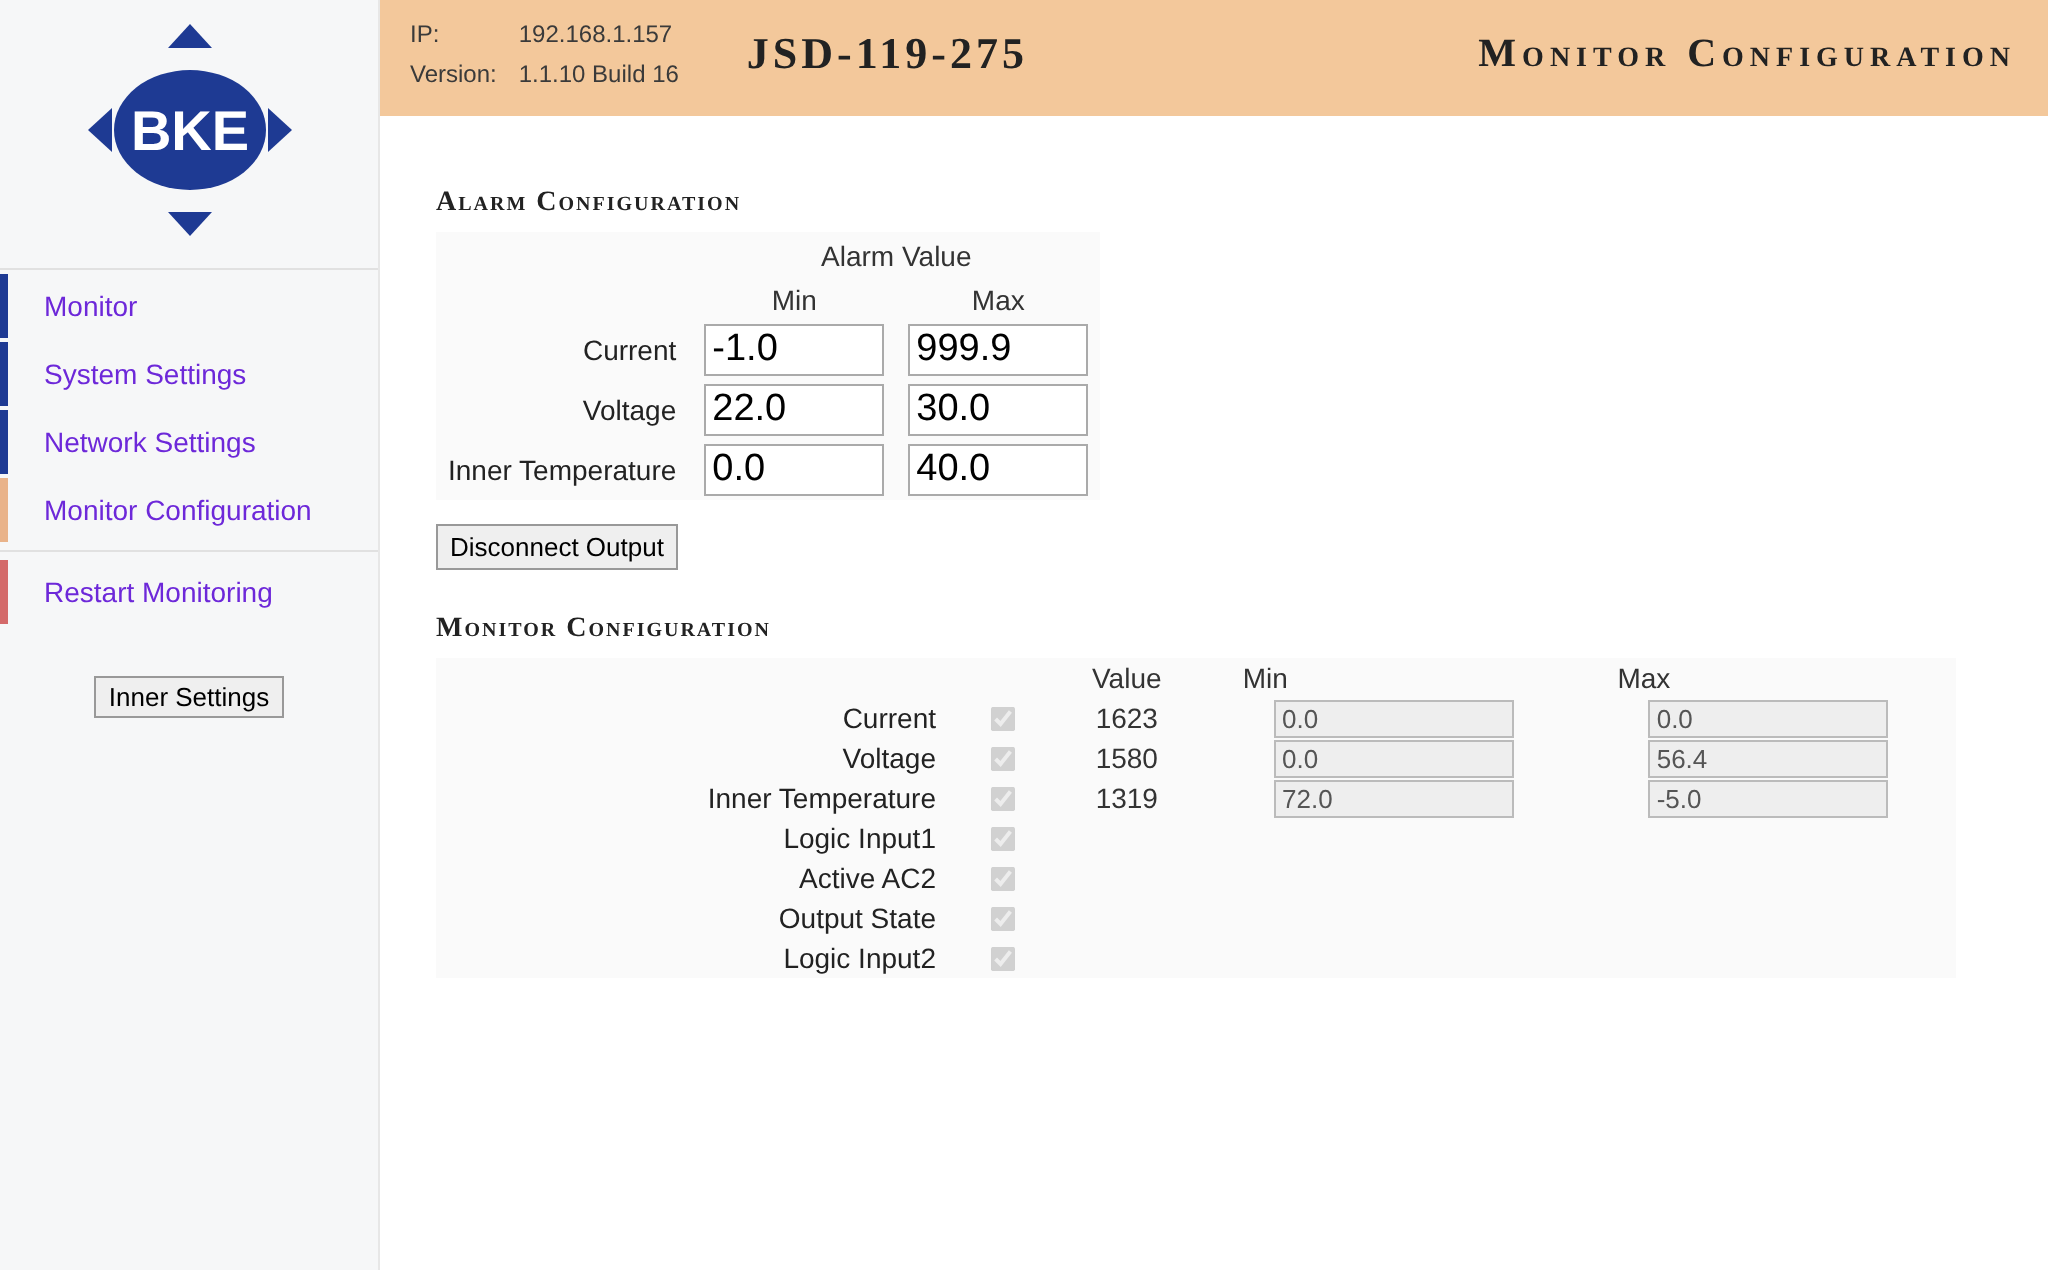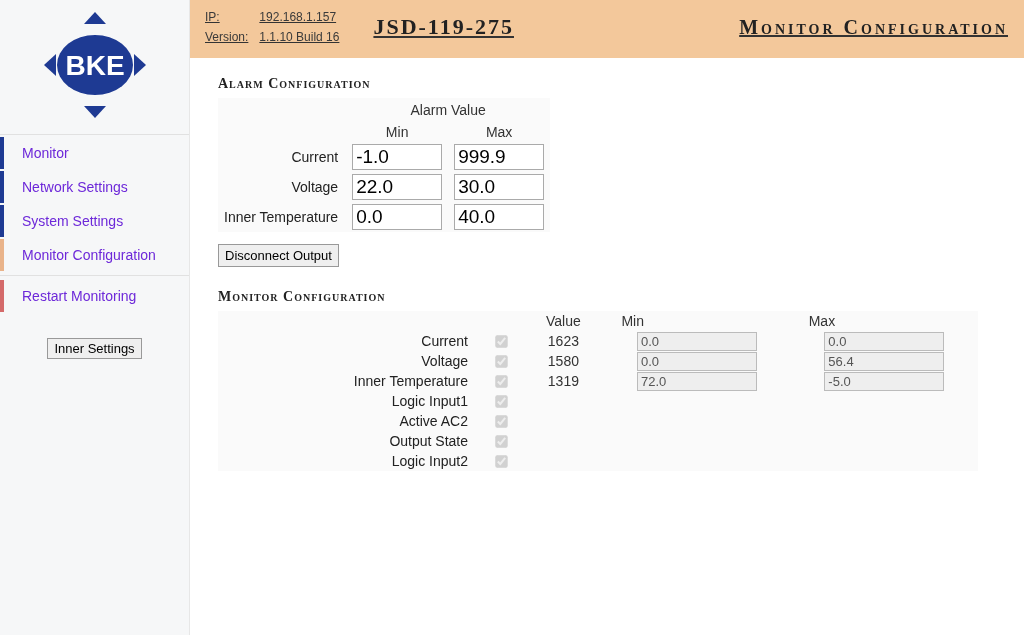--- a/index.html
+++ b/index.html
@@ -70,21 +70,20 @@
     flex: 1;
     display: flex;
     flex-direction: column;
   }
   .header {
     background: #f3c89b;
     padding: 6px 16px 10px 12px;
     display: flex;
     align-items: center;
     gap: 24px;
-    text-decoration: underline;
   }
   .header-info {
     font-size: 12px;
     color: #3a3a3a;
     line-height: 1.35;
   }
   .header-info td { padding-right: 8px; }
   .model {
     font-family: Georgia, 'Times New Roman', serif;
     font-weight: bold;
@@ -96,21 +95,21 @@
     margin-left: auto;
     font-family: Georgia, 'Times New Roman', serif;
     font-variant: small-caps;
     letter-spacing: 3px;
     font-size: 20px;
     font-weight: bold;
     color: #222;
   }
 
   .main {
-    padding: 14px 28px;
+    padding: 32px 28px;
   }
   .section-title {
     font-family: Georgia, 'Times New Roman', serif;
     font-variant: small-caps;
     letter-spacing: 1px;
     font-weight: bold;
     font-size: 14px;
     color: #222;
     margin: 4px 0 6px 0;
   }
@@ -200,22 +199,22 @@
         <polygon points="55,2 66,14 44,14" fill="#1e3a93"></polygon>
         <polygon points="55,108 66,96 44,96" fill="#1e3a93"></polygon>
         <polygon points="4,55 16,44 16,66" fill="#1e3a93"></polygon>
         <polygon points="106,55 94,44 94,66" fill="#1e3a93"></polygon>
         <ellipse cx="55" cy="55" rx="38" ry="30" fill="#1e3a93"></ellipse>
         <text x="55" y="65" text-anchor="middle" fill="#fff" font-family="Arial" font-weight="bold" font-size="28">BKE</text>
       </svg>
     </div>
     <nav class="nav" id="nav">
         <div class="nav-item">Monitor</div>
+        <div class="nav-item">System Settings</div>
         <div class="nav-item">Network Settings</div>
-        <div class="nav-item">System Settings</div>
         <div class="nav-item active">Monitor Configuration</div>
         <div class="nav-divider"></div>
         <div class="nav-item restart">Restart Monitoring</div>
       </nav>
     <div class="save-wrap">
       <button class="save-btn">Inner Settings</button>
     </div>
   </aside>
 
   <div class="content">

